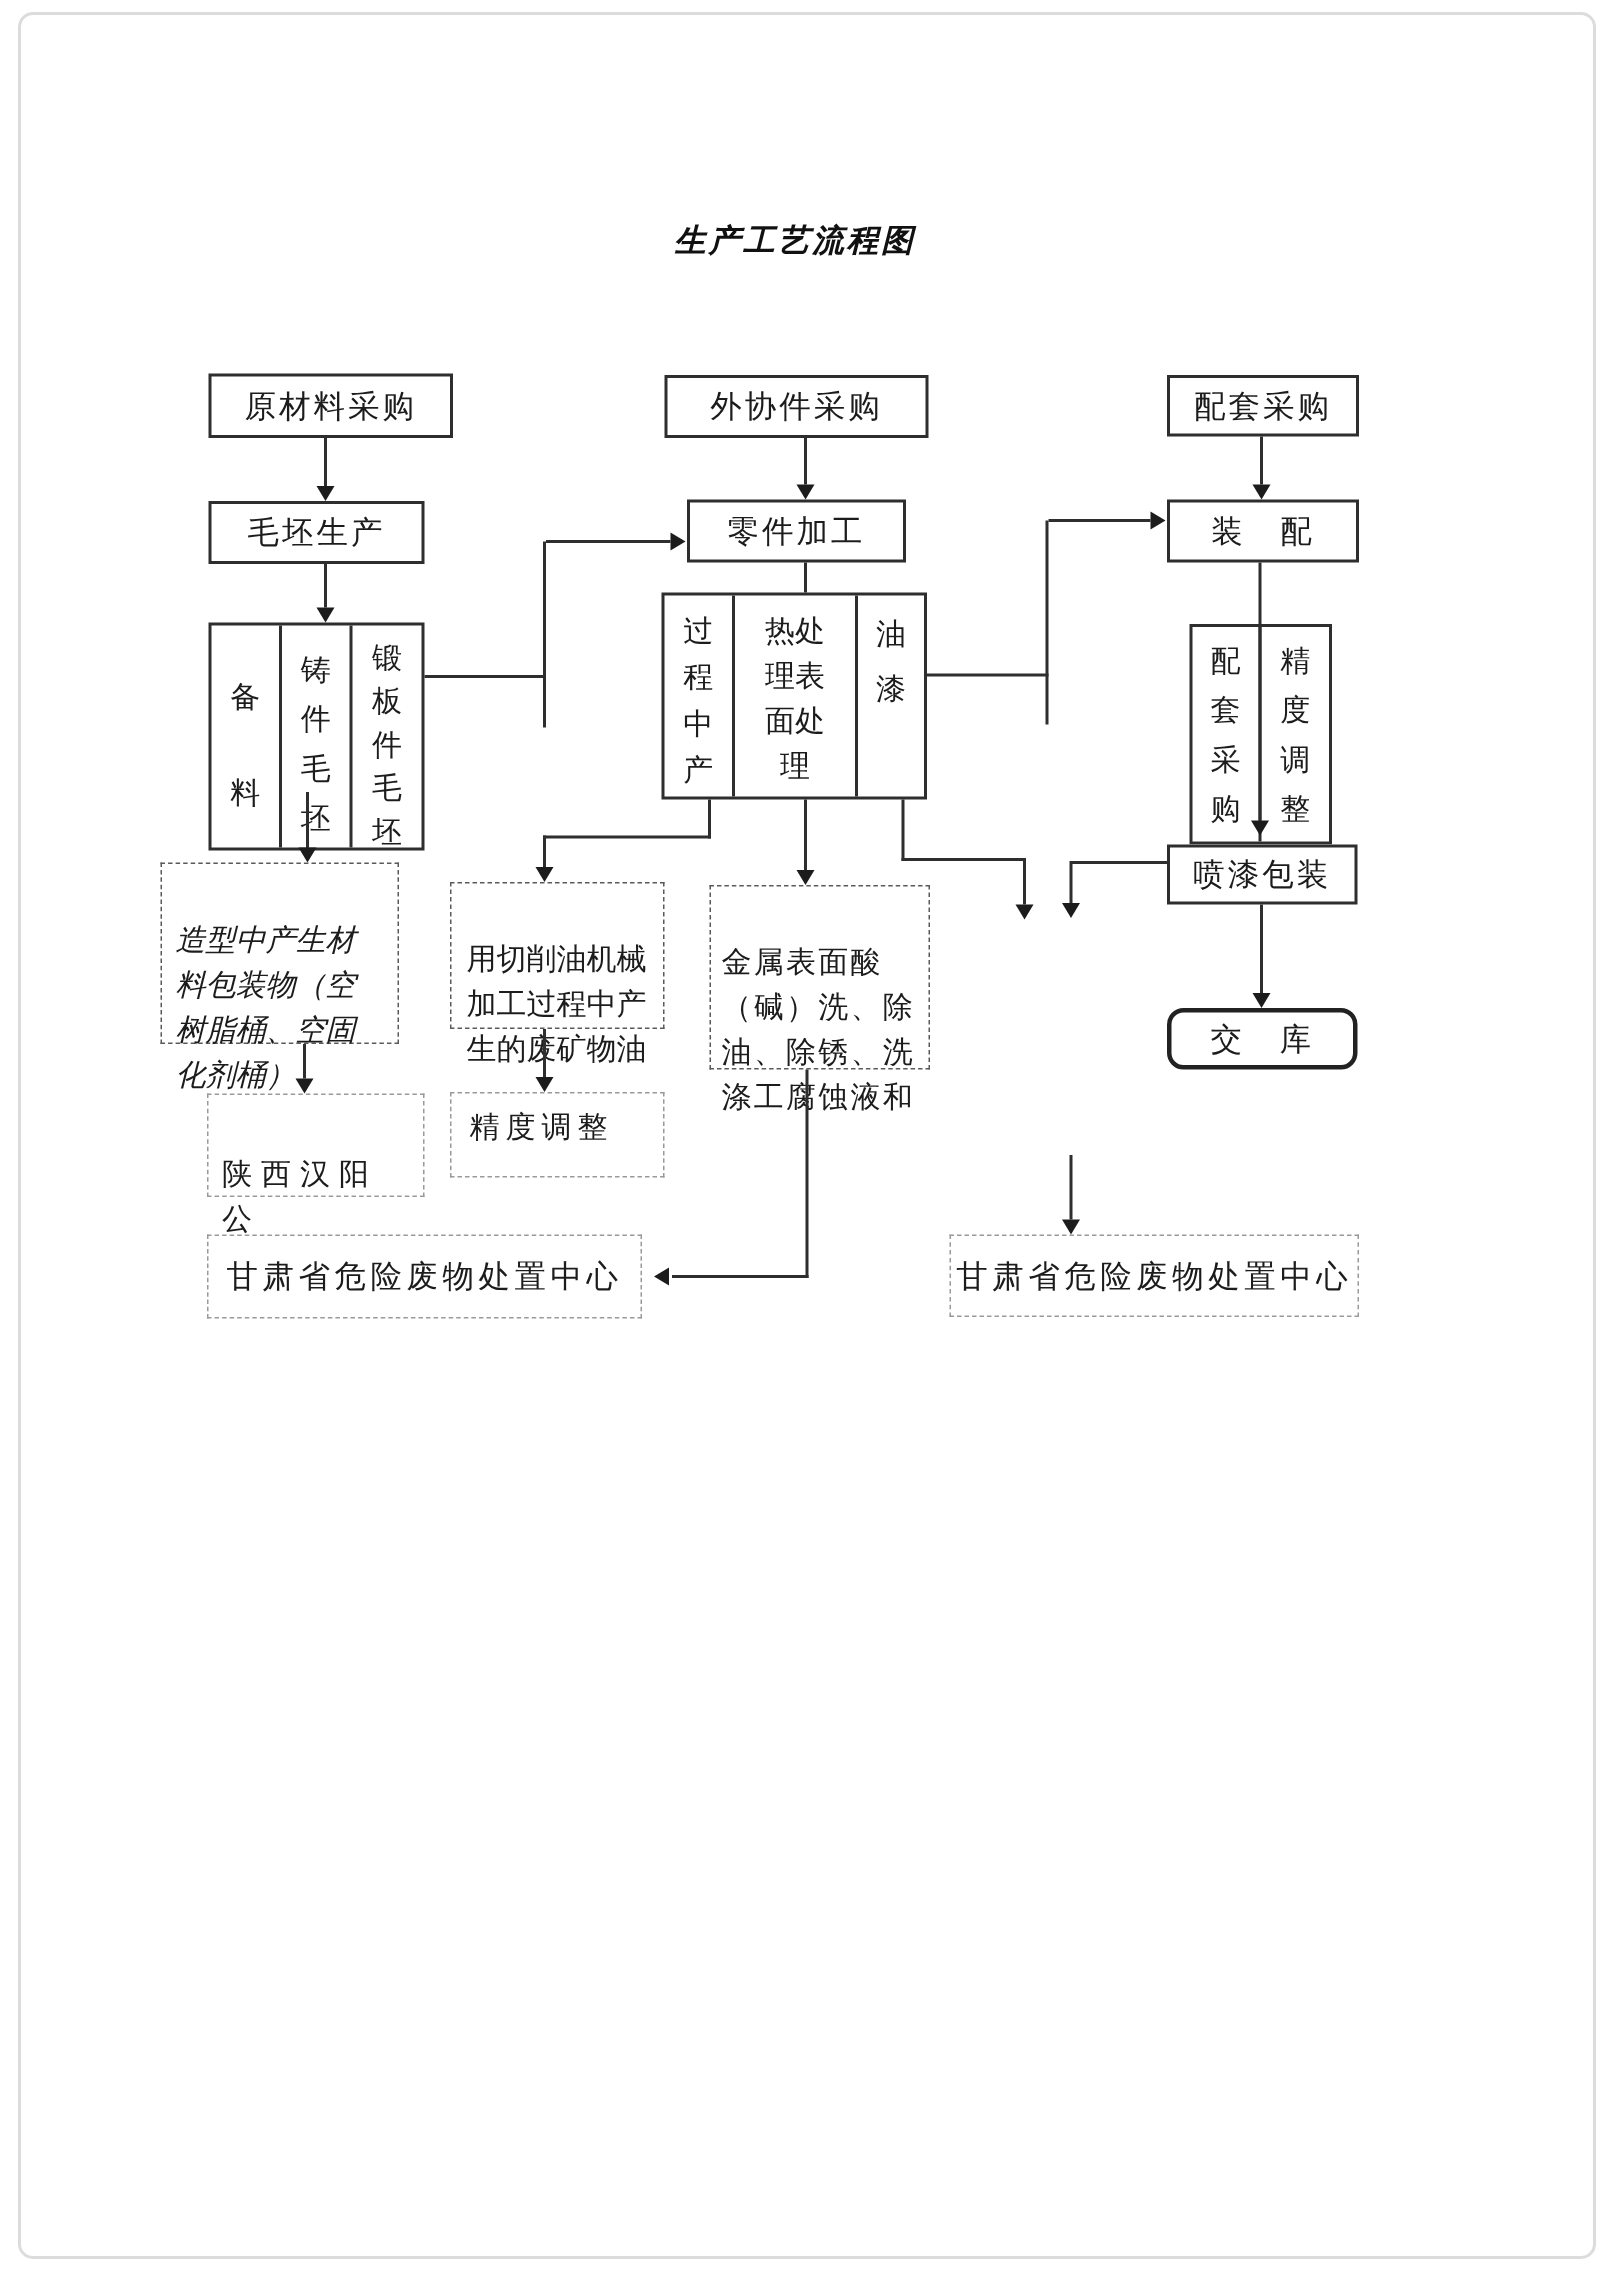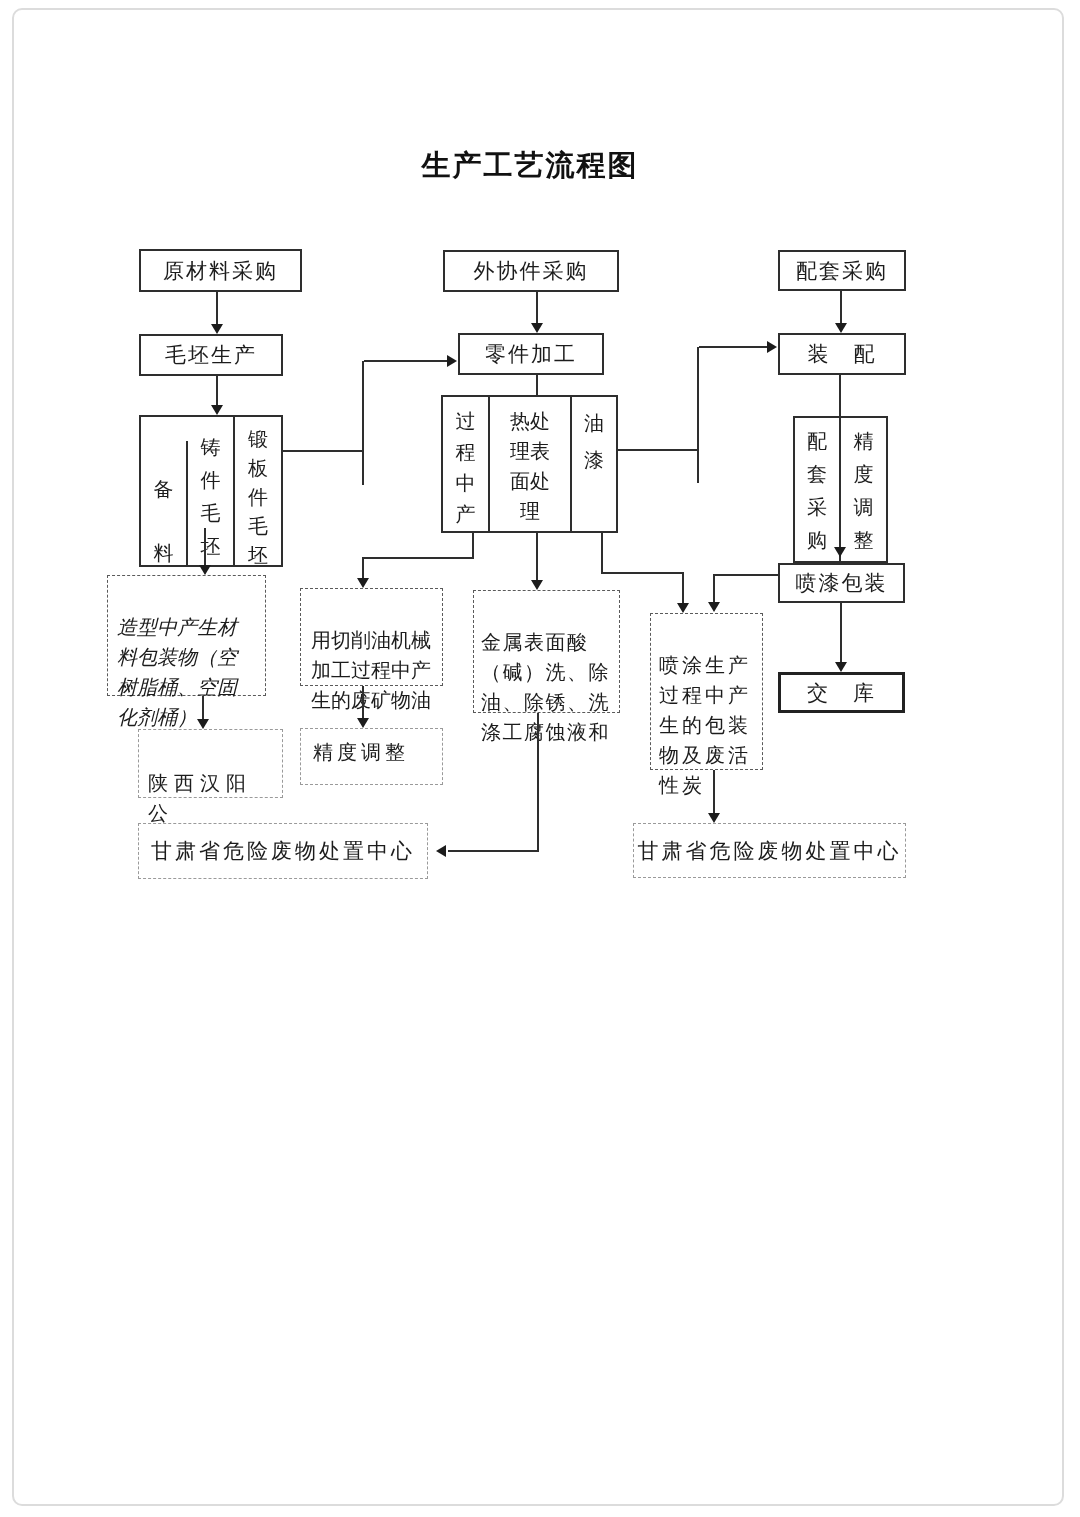--- a/index.html
+++ b/index.html
@@ -2,21 +2,21 @@
 <html><head>
 <meta charset="utf-8">
 <style>
   html,body{margin:0;padding:0;background:#ffffff;}
   .page{position:relative;width:1080px;height:1517px;background:#ffffff;overflow:hidden;
         font-family:"Liberation Serif","DejaVu Serif",serif;color:#1c1c1c;}
   .frame{position:absolute;left:12px;top:8px;width:1052px;height:1498px;
          border:2px solid #dcdcdc;border-radius:10px;box-sizing:border-box;}
   .title{position:absolute;left:0;top:146px;width:1060px;text-align:center;
          font-family:"Liberation Sans","DejaVu Sans",sans-serif;
-         font-size:29px;font-weight:bold;letter-spacing:2px;color:#111;}
+         font-size:21px;font-weight:bold;letter-spacing:2px;color:#111;font-style:italic;}
   .box{position:absolute;box-sizing:border-box;background:#fff;}
   .solid{border:2px solid #2e2e2e;}
   .thick{border:3px solid #222;}
   .dash{border:1px dashed #5a5a5a;}
   .ldash{border:1px dashed #9a9a9a;}
   .center{display:flex;align-items:center;justify-content:center;}
   .fs21{font-size:21px;letter-spacing:2px;}
   .fs20{font-size:20px;}
   .pre{white-space:pre-line;}
   .pad{padding:6px 10px;line-height:30px;}
@@ -56,21 +56,21 @@
     <span>毛坯生产</span>
   </div>
   <div class="box solid center fs21" style="left:458px;top:333px;width:146px;height:42px;">
     <span>零件加工</span>
   </div>
   <div class="box solid center fs21" style="left:778px;top:333px;width:128px;height:42px;">
     <span>装　配</span>
   </div>
 
   <div class="box solid cols" style="left:139px;top:415px;width:144px;height:152px;">
-    <div class="cell" style="width:47px;margin-top:24px;">
+    <div class="cell" style="width:47px;">
       <span class="vt" style="line-height:64px;padding-top:16px;">备料</span>
     </div>
     <div class="cell" style="width:47px;">
       <span class="vt" style="line-height:33px;padding-top:14px;">铸件毛坯</span>
     </div>
     <div class="cell" style="flex:1;">
       <span class="vt" style="line-height:29px;padding-top:8px;">锻板件毛坯</span>
     </div>
   </div>
 
@@ -91,48 +91,41 @@
       <span class="vt" style="line-height:33px;padding-top:7px;">配套采购</span>
     </div>
     <div class="cell" style="flex:1;">
       <span class="vt" style="line-height:33px;padding-top:7px;">精度调整</span>
     </div>
   </div>
 
   <div class="box solid center fs21" style="left:778px;top:563px;width:127px;height:40px;">
     <span>喷漆包装</span>
   </div>
-  <div class="box thick center fs21" style="left:778px;top:672px;width:127px;height:41px;">
+  <div class="box thick center fs21" style="left:778px;top:672px;width:127px;height:41px;border-radius:11px;">
     <span>交　库</span>
   </div>
 
   <div class="box dash fs20 pre pad" style="left:107px;top:575px;width:159px;height:121px;padding:6px 9px;font-style:italic;">
     <span>造型中产生材
 料包装物（空
 树脂桶、空固
 化剂桶）</span>
   </div>
   <div class="box dash fs20 pre pad" style="left:473px;top:590px;width:147px;height:123px;padding:6px 7px;letter-spacing:1.5px;">
     <span>金属表面酸
 （碱）洗、除
 油、除锈、洗
 涤工腐蚀液和</span>
   </div>
   <div class="box dash fs20 pre pad" style="left:300px;top:588px;width:143px;height:98px;">
     <span>用切削油机械
 加工过程中产
 生的废矿物油</span>
   </div>
-  <div class="box dash fs20 pre pad" style="left:650px;top:613px;width:113px;height:157px;padding:6px 8px;letter-spacing:3px;">
-    <span>喷涂生产
-过程中产
-生的包装
-物及废活
-性炭</span>
-  </div>
 
   <div class="box ldash fs20 pre pad" style="left:138px;top:729px;width:145px;height:69px;padding:8px 9px;letter-spacing:6px;">
     <span>陕西汉阳公
 星化工厂</span>
   </div>
   <div class="box ldash fs20 pad" style="left:300px;top:728px;width:143px;height:57px;padding:8px 12px;letter-spacing:4px;">
     <span>精度调整</span>
   </div>
   <div class="box ldash center" style="left:138px;top:823px;width:290px;height:56px;font-size:21px;letter-spacing:3px;">
     <span>甘肃省危险废物处置中心</span>

